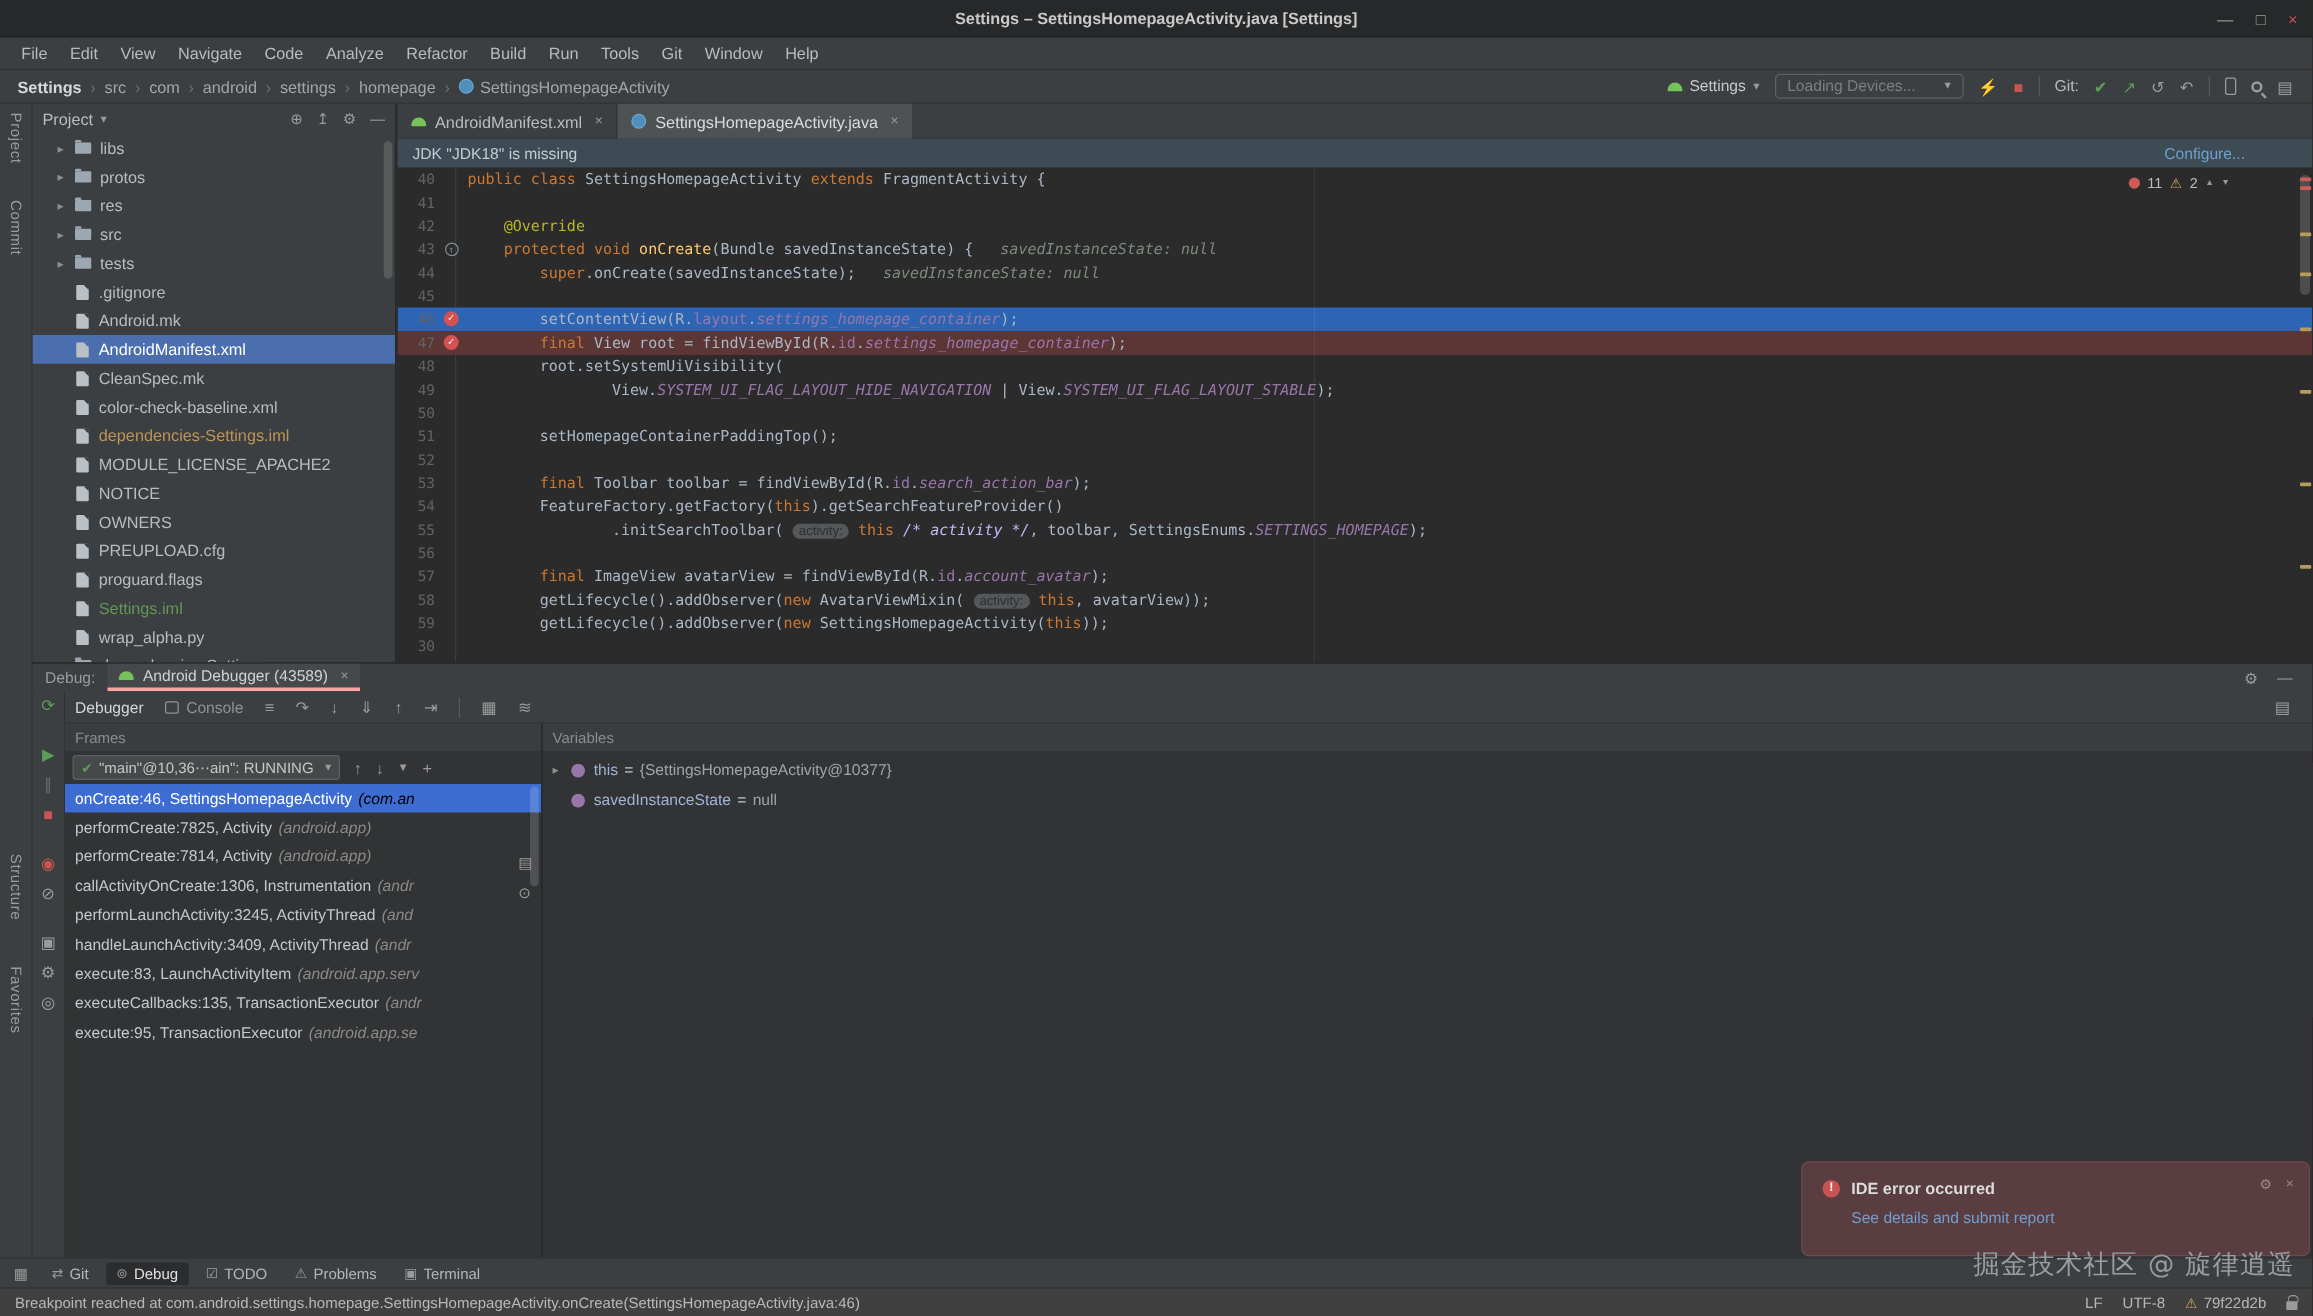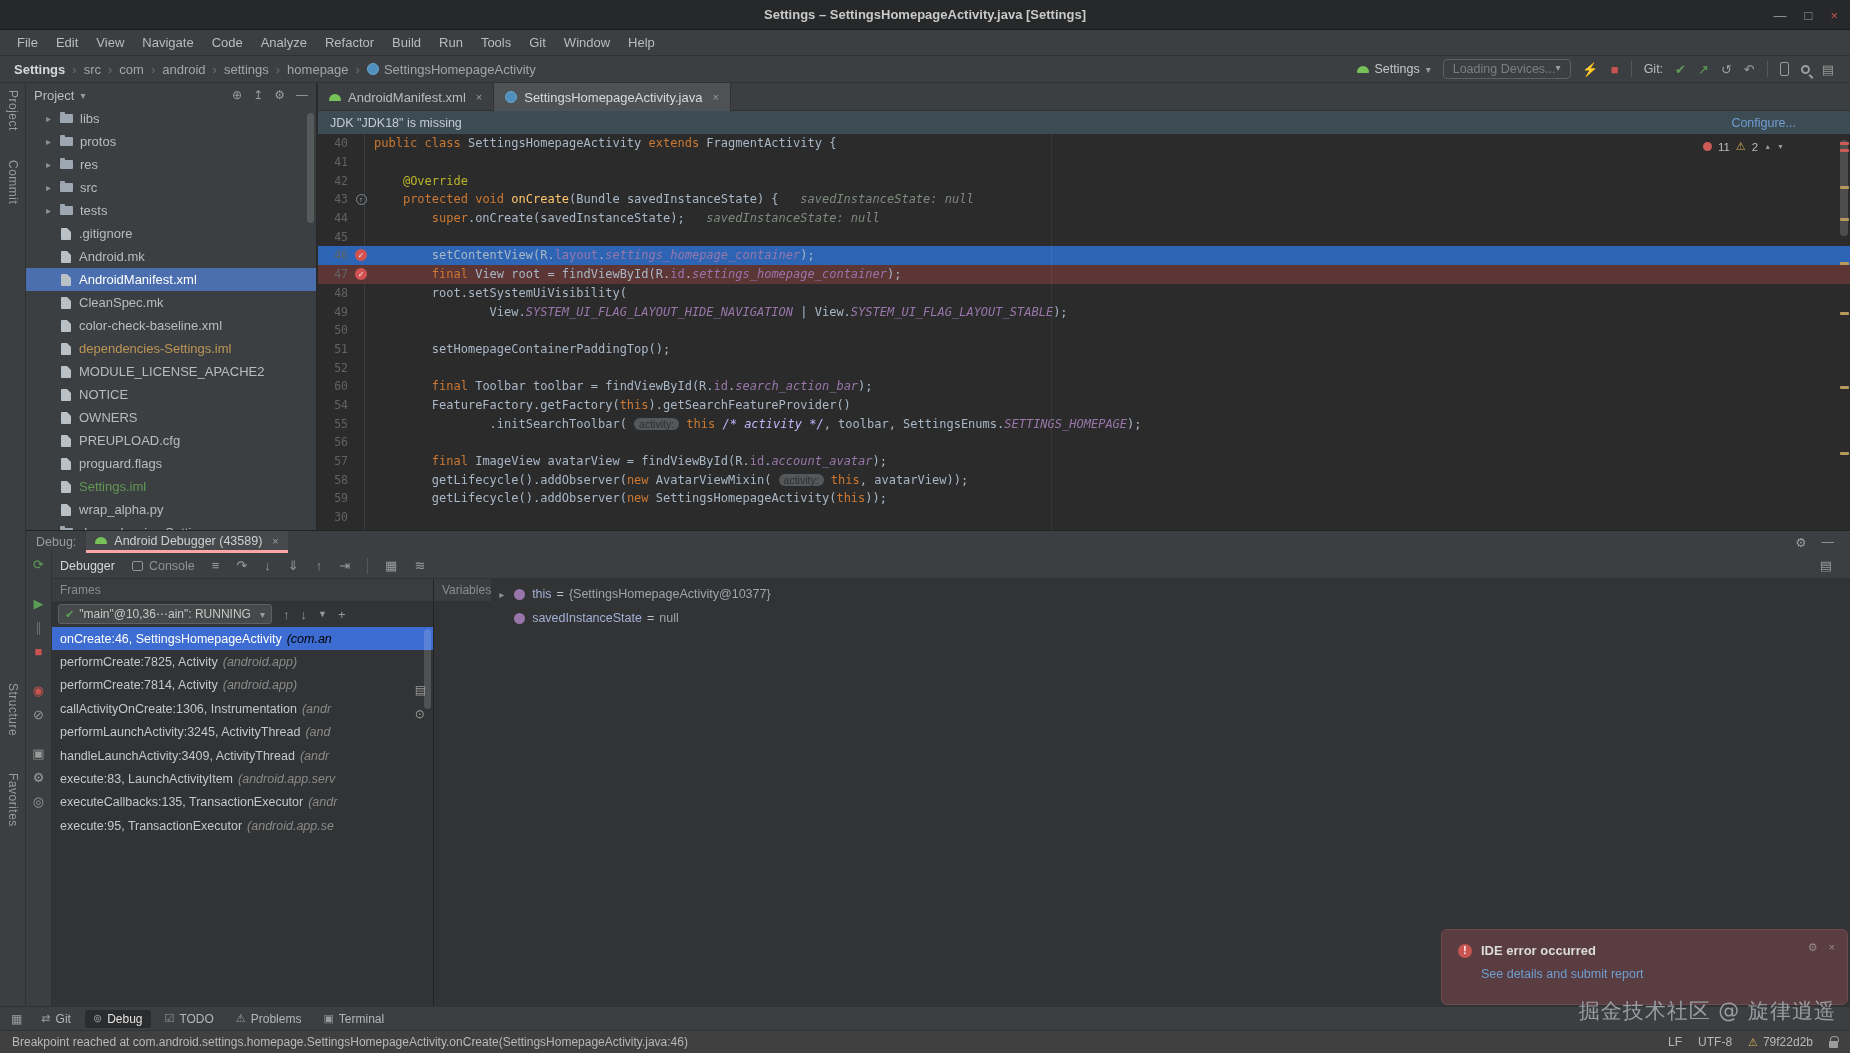--- a/index.html
+++ b/index.html
@@ -14,21 +14,21 @@
   .win-controls .close{color:#c75450}
   .menubar{position:absolute;left:0;top:30px;right:0;height:26px;background:#3c3f41;border-bottom:1px solid #323232;display:flex;align-items:center;padding-left:8px}
   .menu-item{padding:0 9px;font-size:13px;color:#bbbbbb;cursor:default}
   .navbar{position:absolute;left:0;top:56px;right:0;height:27px;background:#3c3f41;border-bottom:1px solid #323232;display:flex;align-items:center}
   .breadcrumbs{display:flex;align-items:center;gap:7px;padding-left:14px;font-size:13px;color:#a5a5a5;white-space:nowrap}
   .crumb{display:flex;align-items:center;gap:5px}
   .crumb.first{color:#d8d8d8;font-weight:bold}
   .crumb-sep{color:#6e6e6e}
   .nav-right{margin-left:auto;display:flex;align-items:center;gap:12px;padding-right:16px;font-size:12.5px}
   .run-combo{display:flex;align-items:center;gap:6px;color:#c7c7c7}
-  .device-combo{display:flex;align-items:flex-start;gap:0;color:#7c7f81;border:1px solid #5e6163;border-radius:4px;padding:2px 9px}
+  .device-combo{display:flex;align-items:flex-start;gap:23px;color:#7c7f81;border:1px solid #5e6163;border-radius:4px;padding:2px 9px}
   .dd{color:#9b9b9b;font-size:10px}
   .nav-sep{width:1px;height:16px;background:#55585a;display:inline-block}
   .nav-ic{color:#9b9b9b;font-size:13px}
   .g-green{color:#5c9e58}
   .g-red{color:#c75450}
   .g-gray{color:#9b9b9b}
   .g-dim{color:#6b6e70}
   .git-label{color:#bbbbbb}
   .phone-icon{width:9px;height:14px;border:1px solid #9b9b9b;border-radius:2px;display:inline-block}
   .search-css{width:9px;height:9px;border:2px solid #9b9b9b;border-radius:50%;display:inline-block;position:relative}
@@ -111,21 +111,21 @@
   .thread-row{height:26px;display:flex;align-items:center;gap:11px;padding-left:6px}
   .thread-combo{width:214px;height:20px;border:1px solid #5e6163;border-radius:3px;background:#45494a;display:flex;align-items:center;gap:5px;padding:0 6px;font-size:12px;color:#c7c7c7}
   .thread-text{white-space:nowrap;overflow:hidden;flex:1}
   .frames-list{flex:1;position:relative;overflow:hidden}
   .frame-row{height:23.4px;display:flex;align-items:center;padding-left:8px;font-size:12.5px;color:#c3c8cd;white-space:nowrap;overflow:hidden}
   .frame-row.selected{background:#3d6dd2;color:#ffffff}
   .fr-pkg{color:#8a8a8a;font-style:italic;margin-left:5px}
   .frame-row.selected .fr-pkg{color:#000000}
   .frames-scroll{position:absolute;right:2px;top:2px;width:7px;height:80px;background:rgba(255,255,255,.15);border-radius:4px}
   .fl-badges{position:absolute;right:7px;top:56px;display:flex;flex-direction:column;gap:10px;color:#9b9b9b;font-size:12px}
-  .vars-pane{flex:1;display:flex;background:#313335}
+  .vars-pane{flex:1;display:flex;flex-direction:column;background:#313335}
   .vars-list{padding-top:3px}
   .var-row{height:24px;display:flex;align-items:center;padding-left:8px;font-size:12.5px;color:#bdc3c7}
   .var-chevron{width:15px;color:#8f8f8f;font-size:10px}
   .var-icon{width:11px;height:11px;border-radius:50%;background:#9876aa;margin-right:7px;flex:0 0 auto}
   .var-name{color:#a3b1d6}
   .var-eq{margin:0 5px;color:#bdc3c7}
   .var-value{color:#9da5ab}
 
   
   .bottombar{position:absolute;left:0;right:0;top:1006px;height:24px;background:#3c3f41;border-top:1px solid #323232;display:flex;align-items:center;gap:6px;padding-left:6px;font-size:12px;color:#b5b5b5}
@@ -437,21 +437,21 @@
             <span class="ln">51</span>
             <span class="mkcol"></span>
             <span class="ct"><span class="tok-p">        setHomepageContainerPaddingTop();</span></span>
           </div>
           <div class="cl">
             <span class="ln">52</span>
             <span class="mkcol"></span>
             <span class="ct"></span>
           </div>
           <div class="cl">
-            <span class="ln">60</span>
+            <span class="ln">53</span>
             <span class="mkcol"></span>
             <span class="ct"><span class="tok-p">        </span><span class="tok-k">final </span><span class="tok-p">Toolbar toolbar = findViewById(R.</span><span class="tok-f">id</span><span class="tok-p">.</span><span class="tok-s">search_action_bar</span><span class="tok-p">);</span></span>
           </div>
           <div class="cl">
             <span class="ln">54</span>
             <span class="mkcol"></span>
             <span class="ct"><span class="tok-p">        FeatureFactory.getFactory(</span><span class="tok-k">this</span><span class="tok-p">).getSearchFeatureProvider()</span></span>
           </div>
           <div class="cl">
             <span class="ln">55</span>

